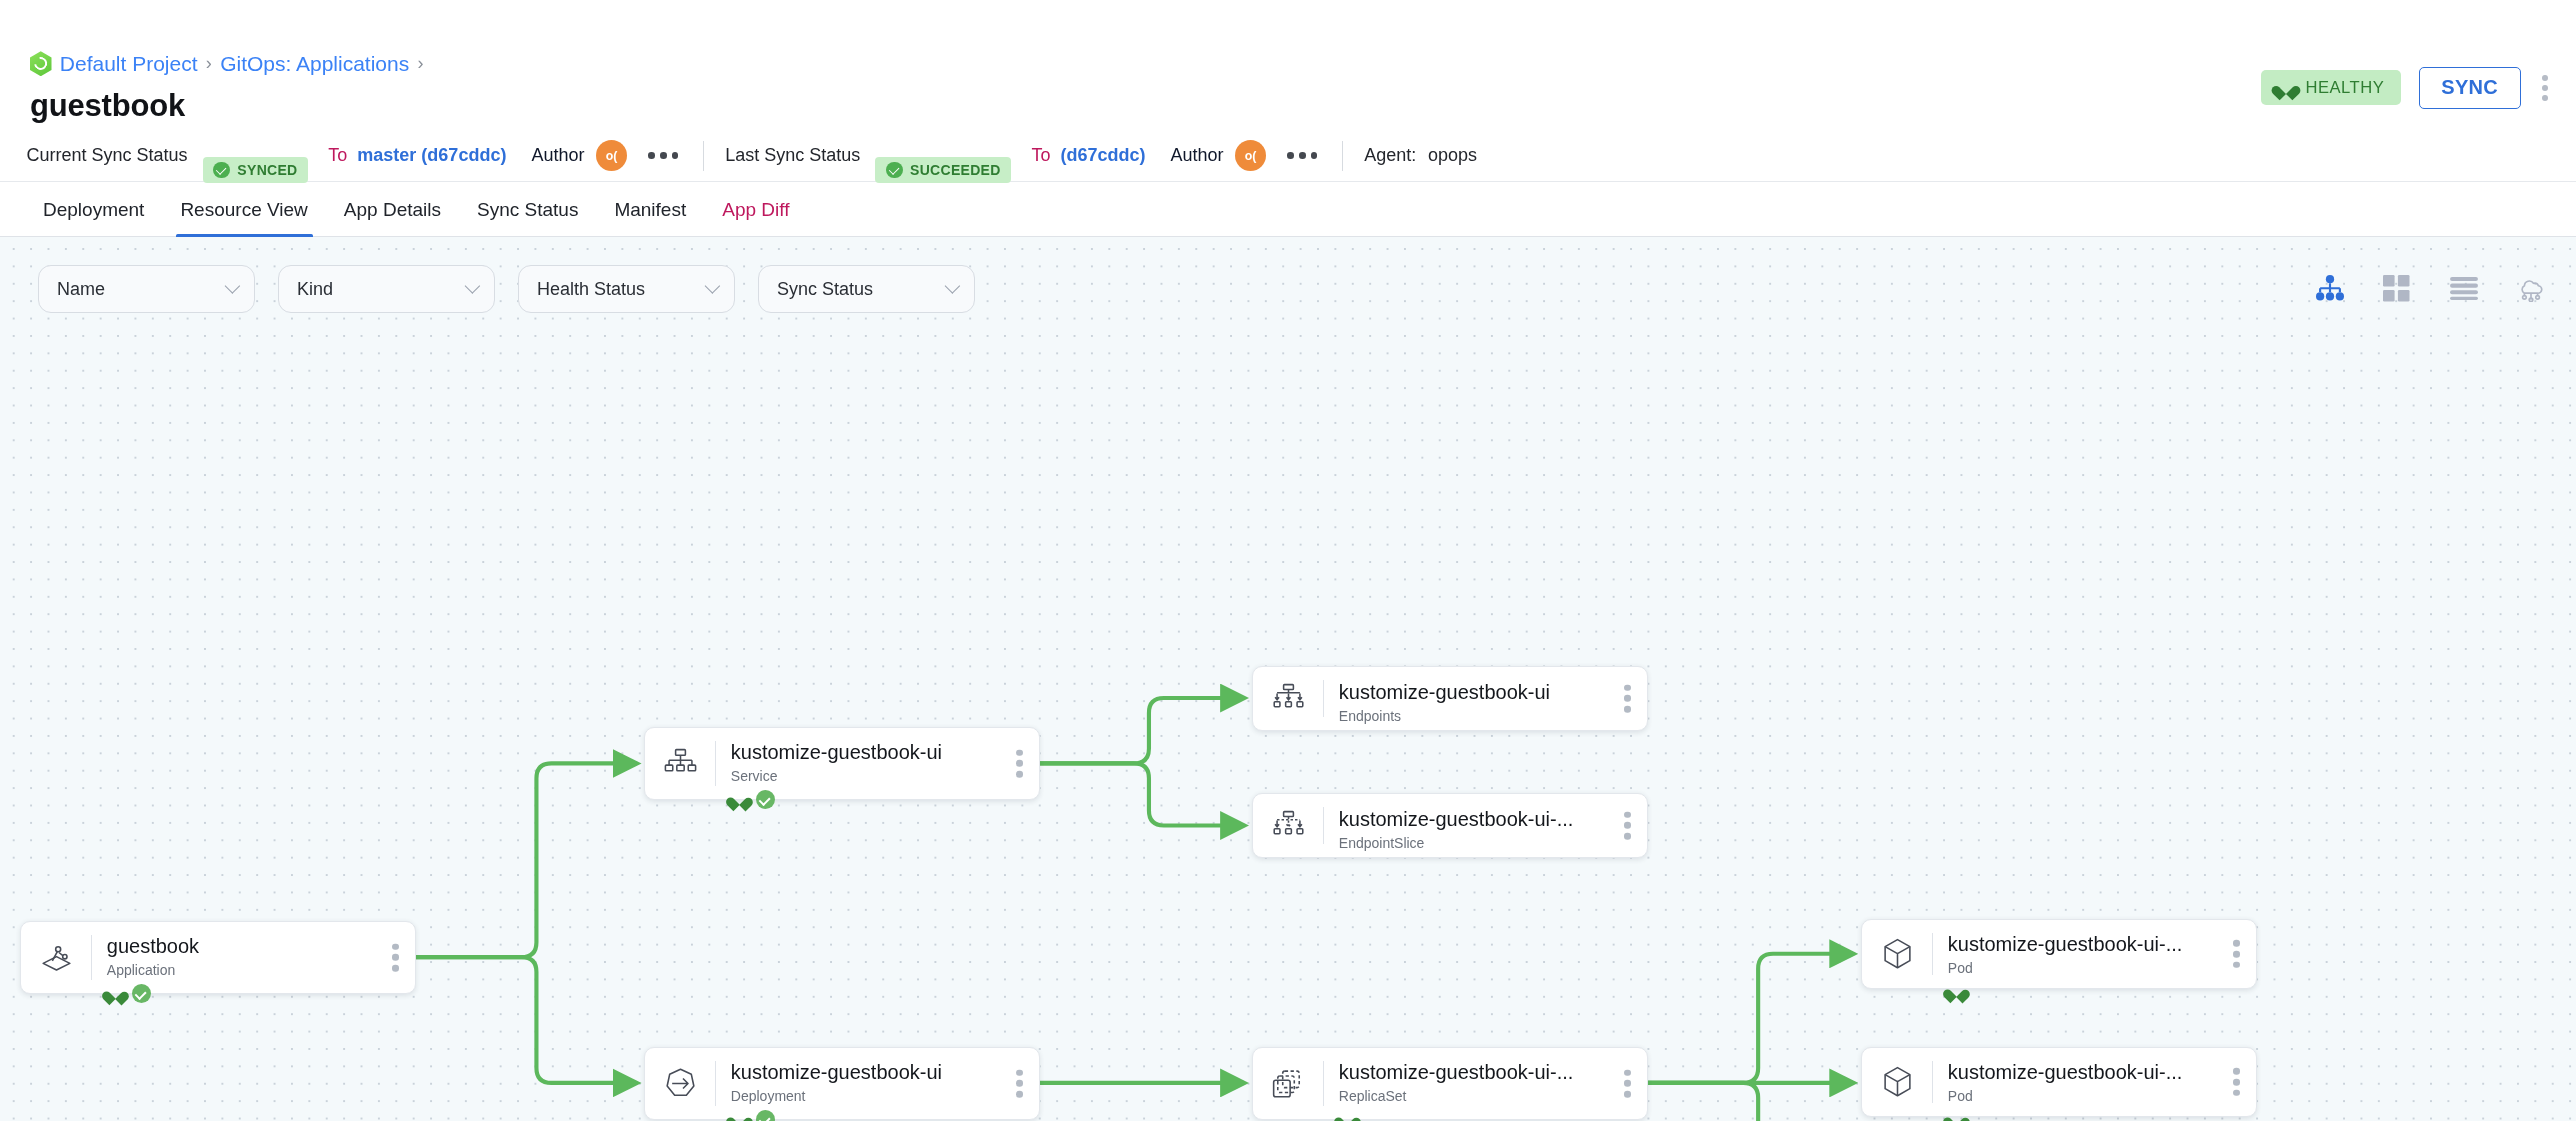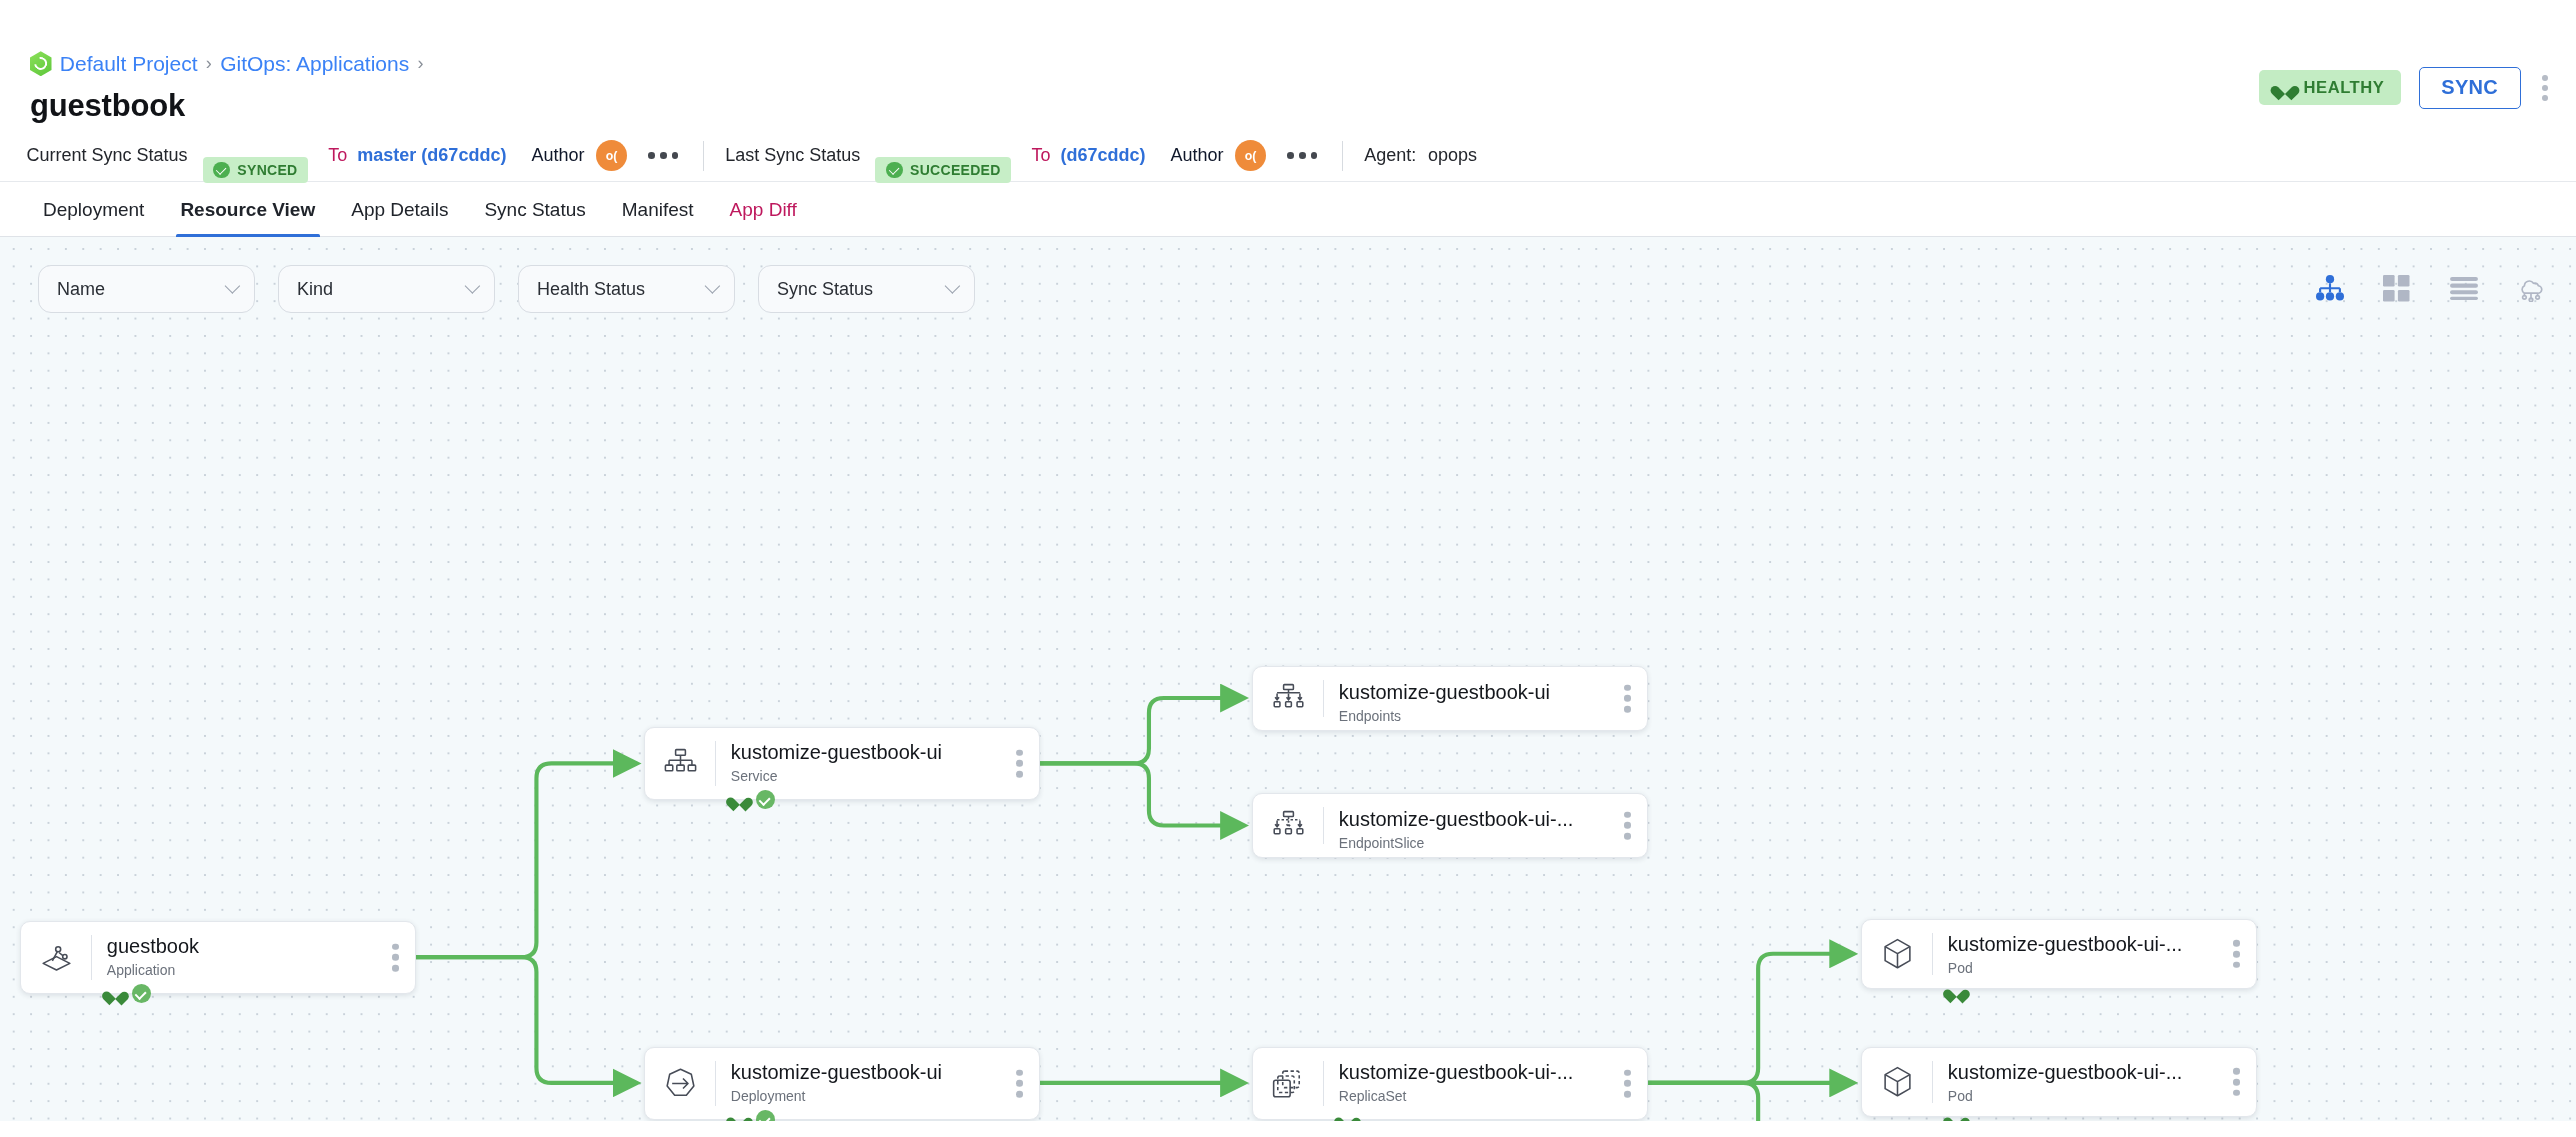--- a/index.html
+++ b/index.html
@@ -36,21 +36,21 @@
   .app-title { font-size: 31px; font-weight: 700; color:#111317; letter-spacing:-0.2px; }
 
   .header-actions {
     position:absolute; right: 25px; top: 28px;
     display:flex; align-items:center; gap: 18px;
   }
   .badge-healthy {
     display:flex; align-items:center; gap:10px;
     background:#c3ecc3; color:#2f7d32;
     border-radius:5px; padding:7.4px 16.6px;
-    font-size:16.6px; font-weight:700; letter-spacing:0.5px;
+    font-size:16.6px; font-weight:400; letter-spacing:0.5px;
   }
   .heart { width:18px;height:16.6px; position:relative; display:inline-block; }
   .heart::before, .heart::after{
     content:""; position:absolute; top:0; width:9px;height:14px;
     background:#2f7d32; border-radius:9px 9px 0 0;
   }
   .heart::before{ left:9px; transform:rotate(45deg); transform-origin:0 100%; }
   .heart::after{ left:0; transform:rotate(-45deg); transform-origin:100% 100%; }
   .btn-sync {
     border:1.7px solid #2f6fd8; color:#2f6fd8; background:#fff;
@@ -102,21 +102,21 @@
   .tabs {
     display:flex; align-items:flex-end; gap: 0;
     padding: 0 25px; height: 56px;
     border-top:0.8px solid #e6e9ed; border-bottom:0.8px solid #dfe3e8;
     background:#fff;
   }
   .tab {
     position:relative; padding: 0 18px 15px; margin-top: 15px;
     font-size: 19px; color:#20242b; cursor:pointer; white-space:nowrap;
   }
-  .tab.active { font-weight:700;margin-top:40px; }
+  .tab.active { font-weight:400;margin-top:40px; }
   .tab.active::after{
     content:""; position:absolute; left:13.2px; right:13.2px; bottom:-0.8px;
     height:3.3px; background:#2f6fd8; border-radius:1.7px 1.7px 0 0;
   }
   .tab.disabled { color:#be185d; cursor:default; }
 
   
   .canvas {
     position:relative; width:2576px; height: 884px;
     background-color:#f4f9fb;

